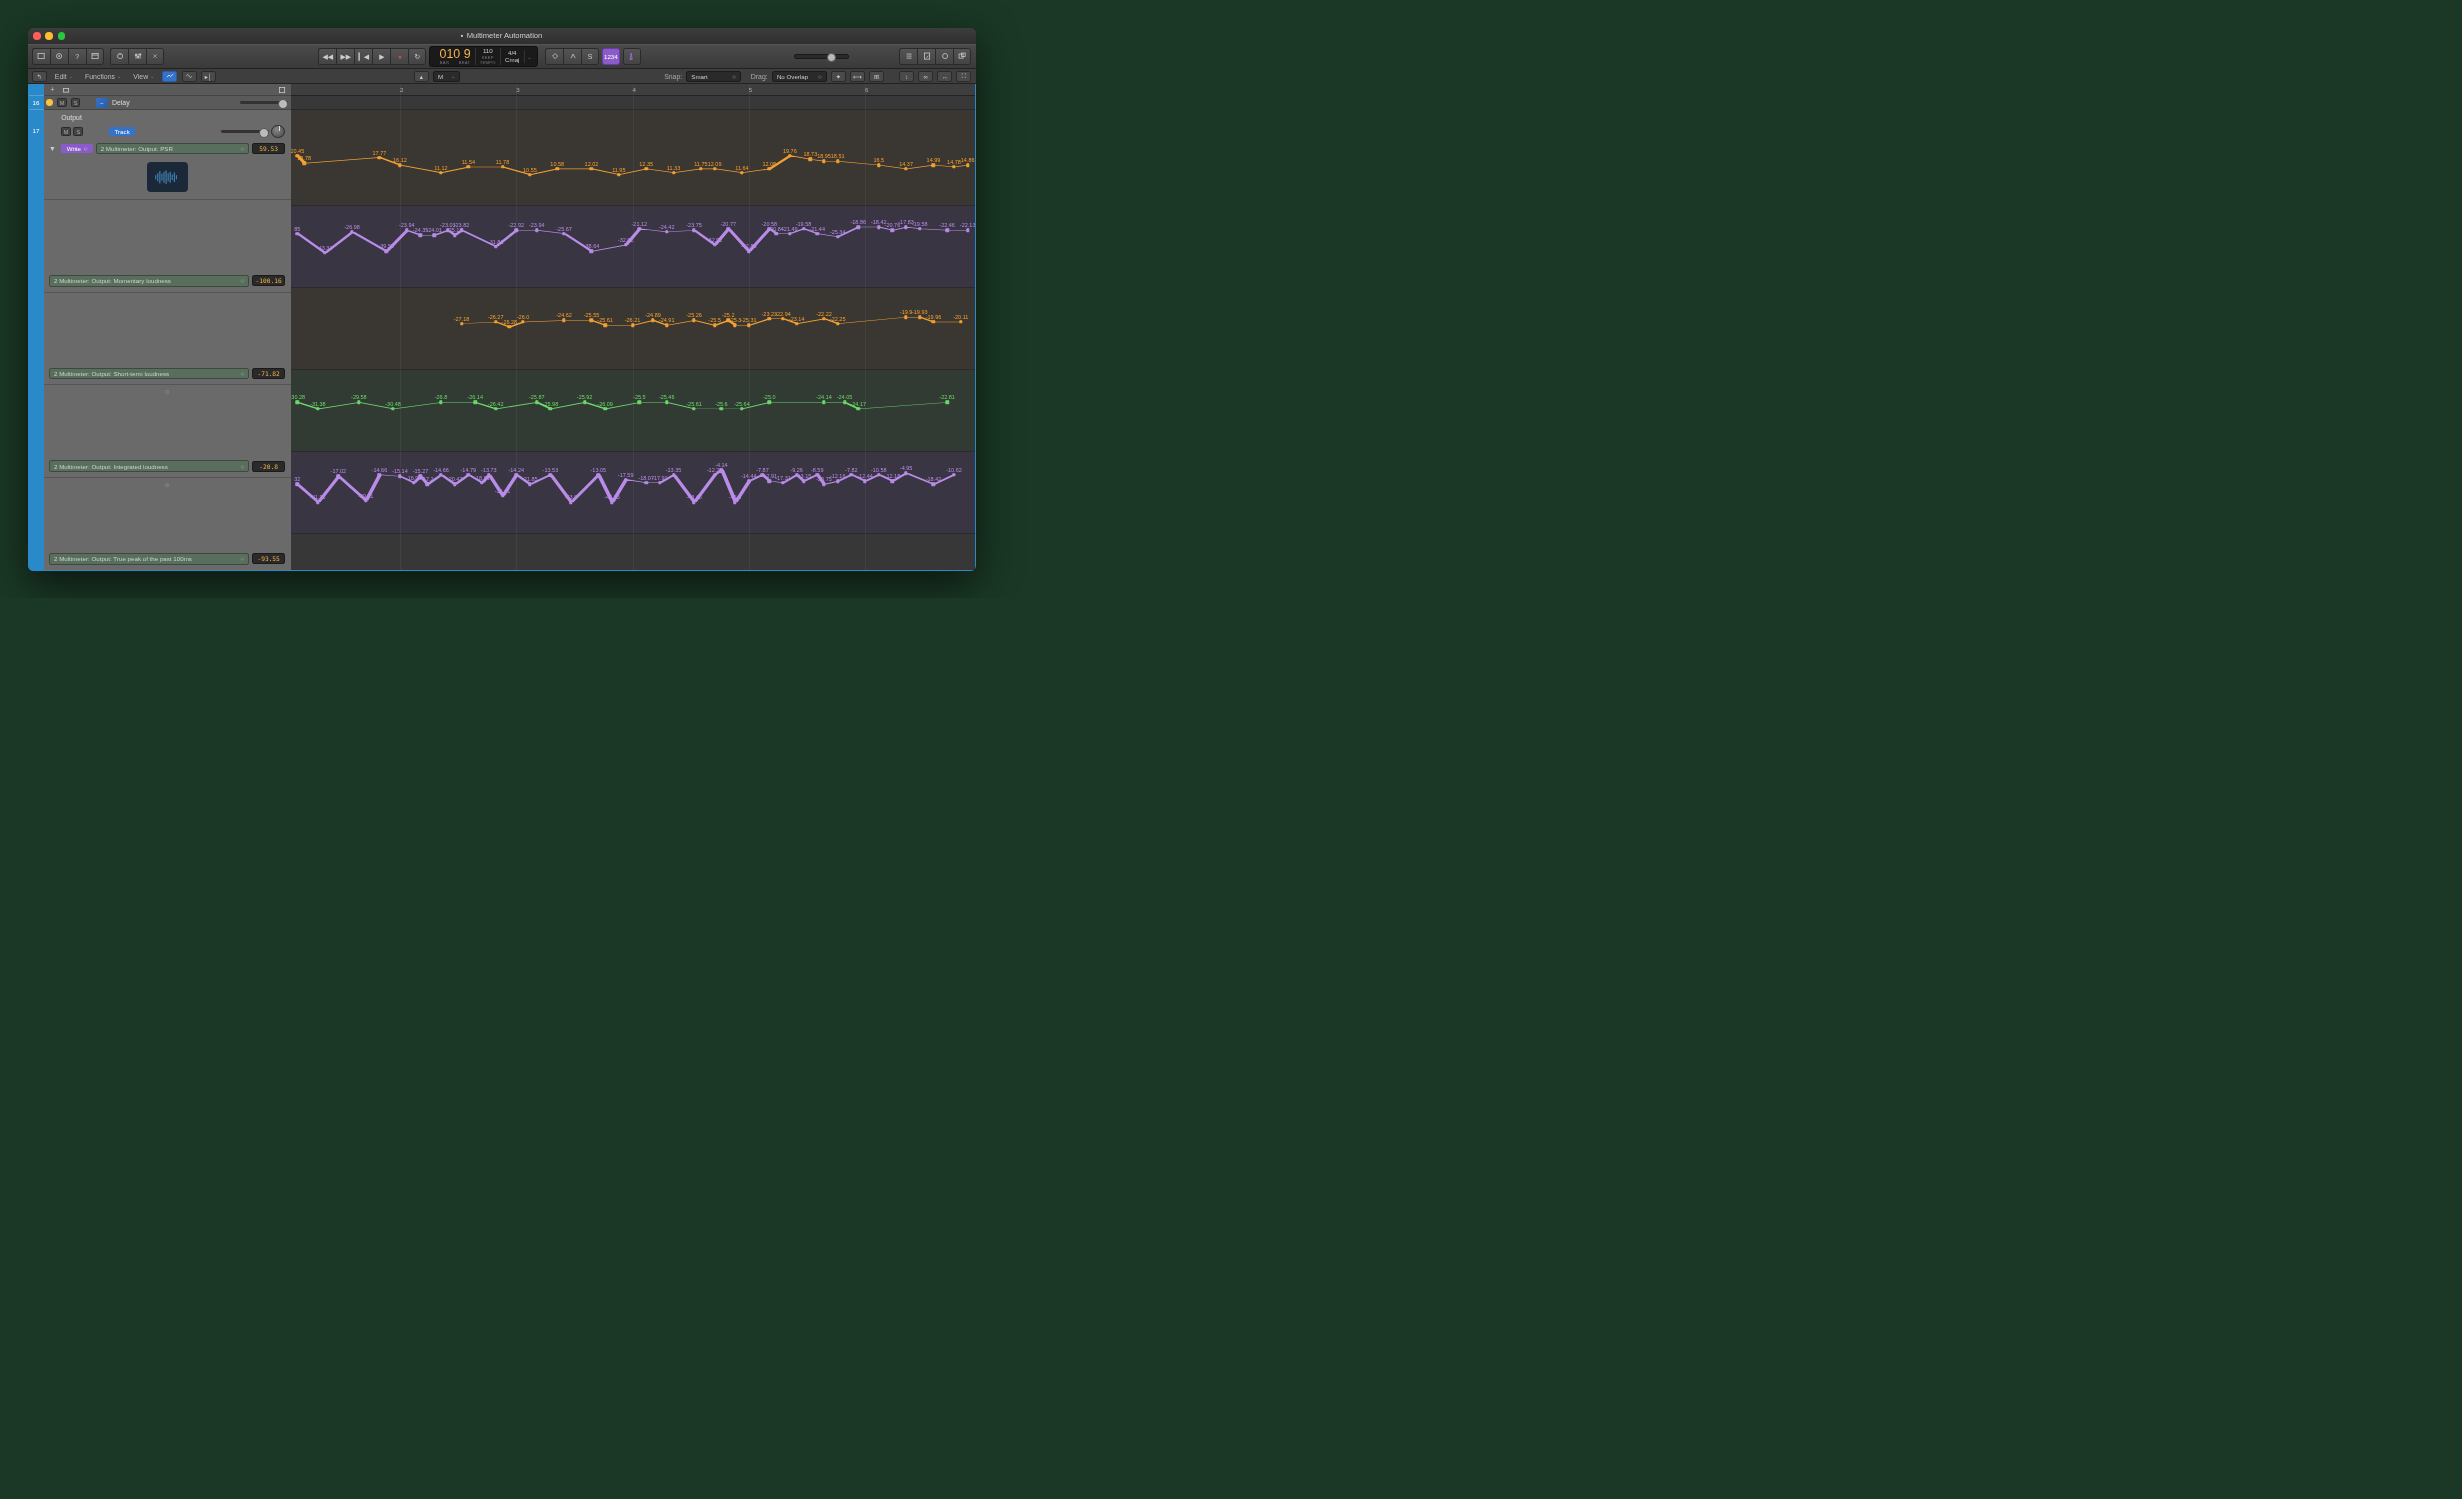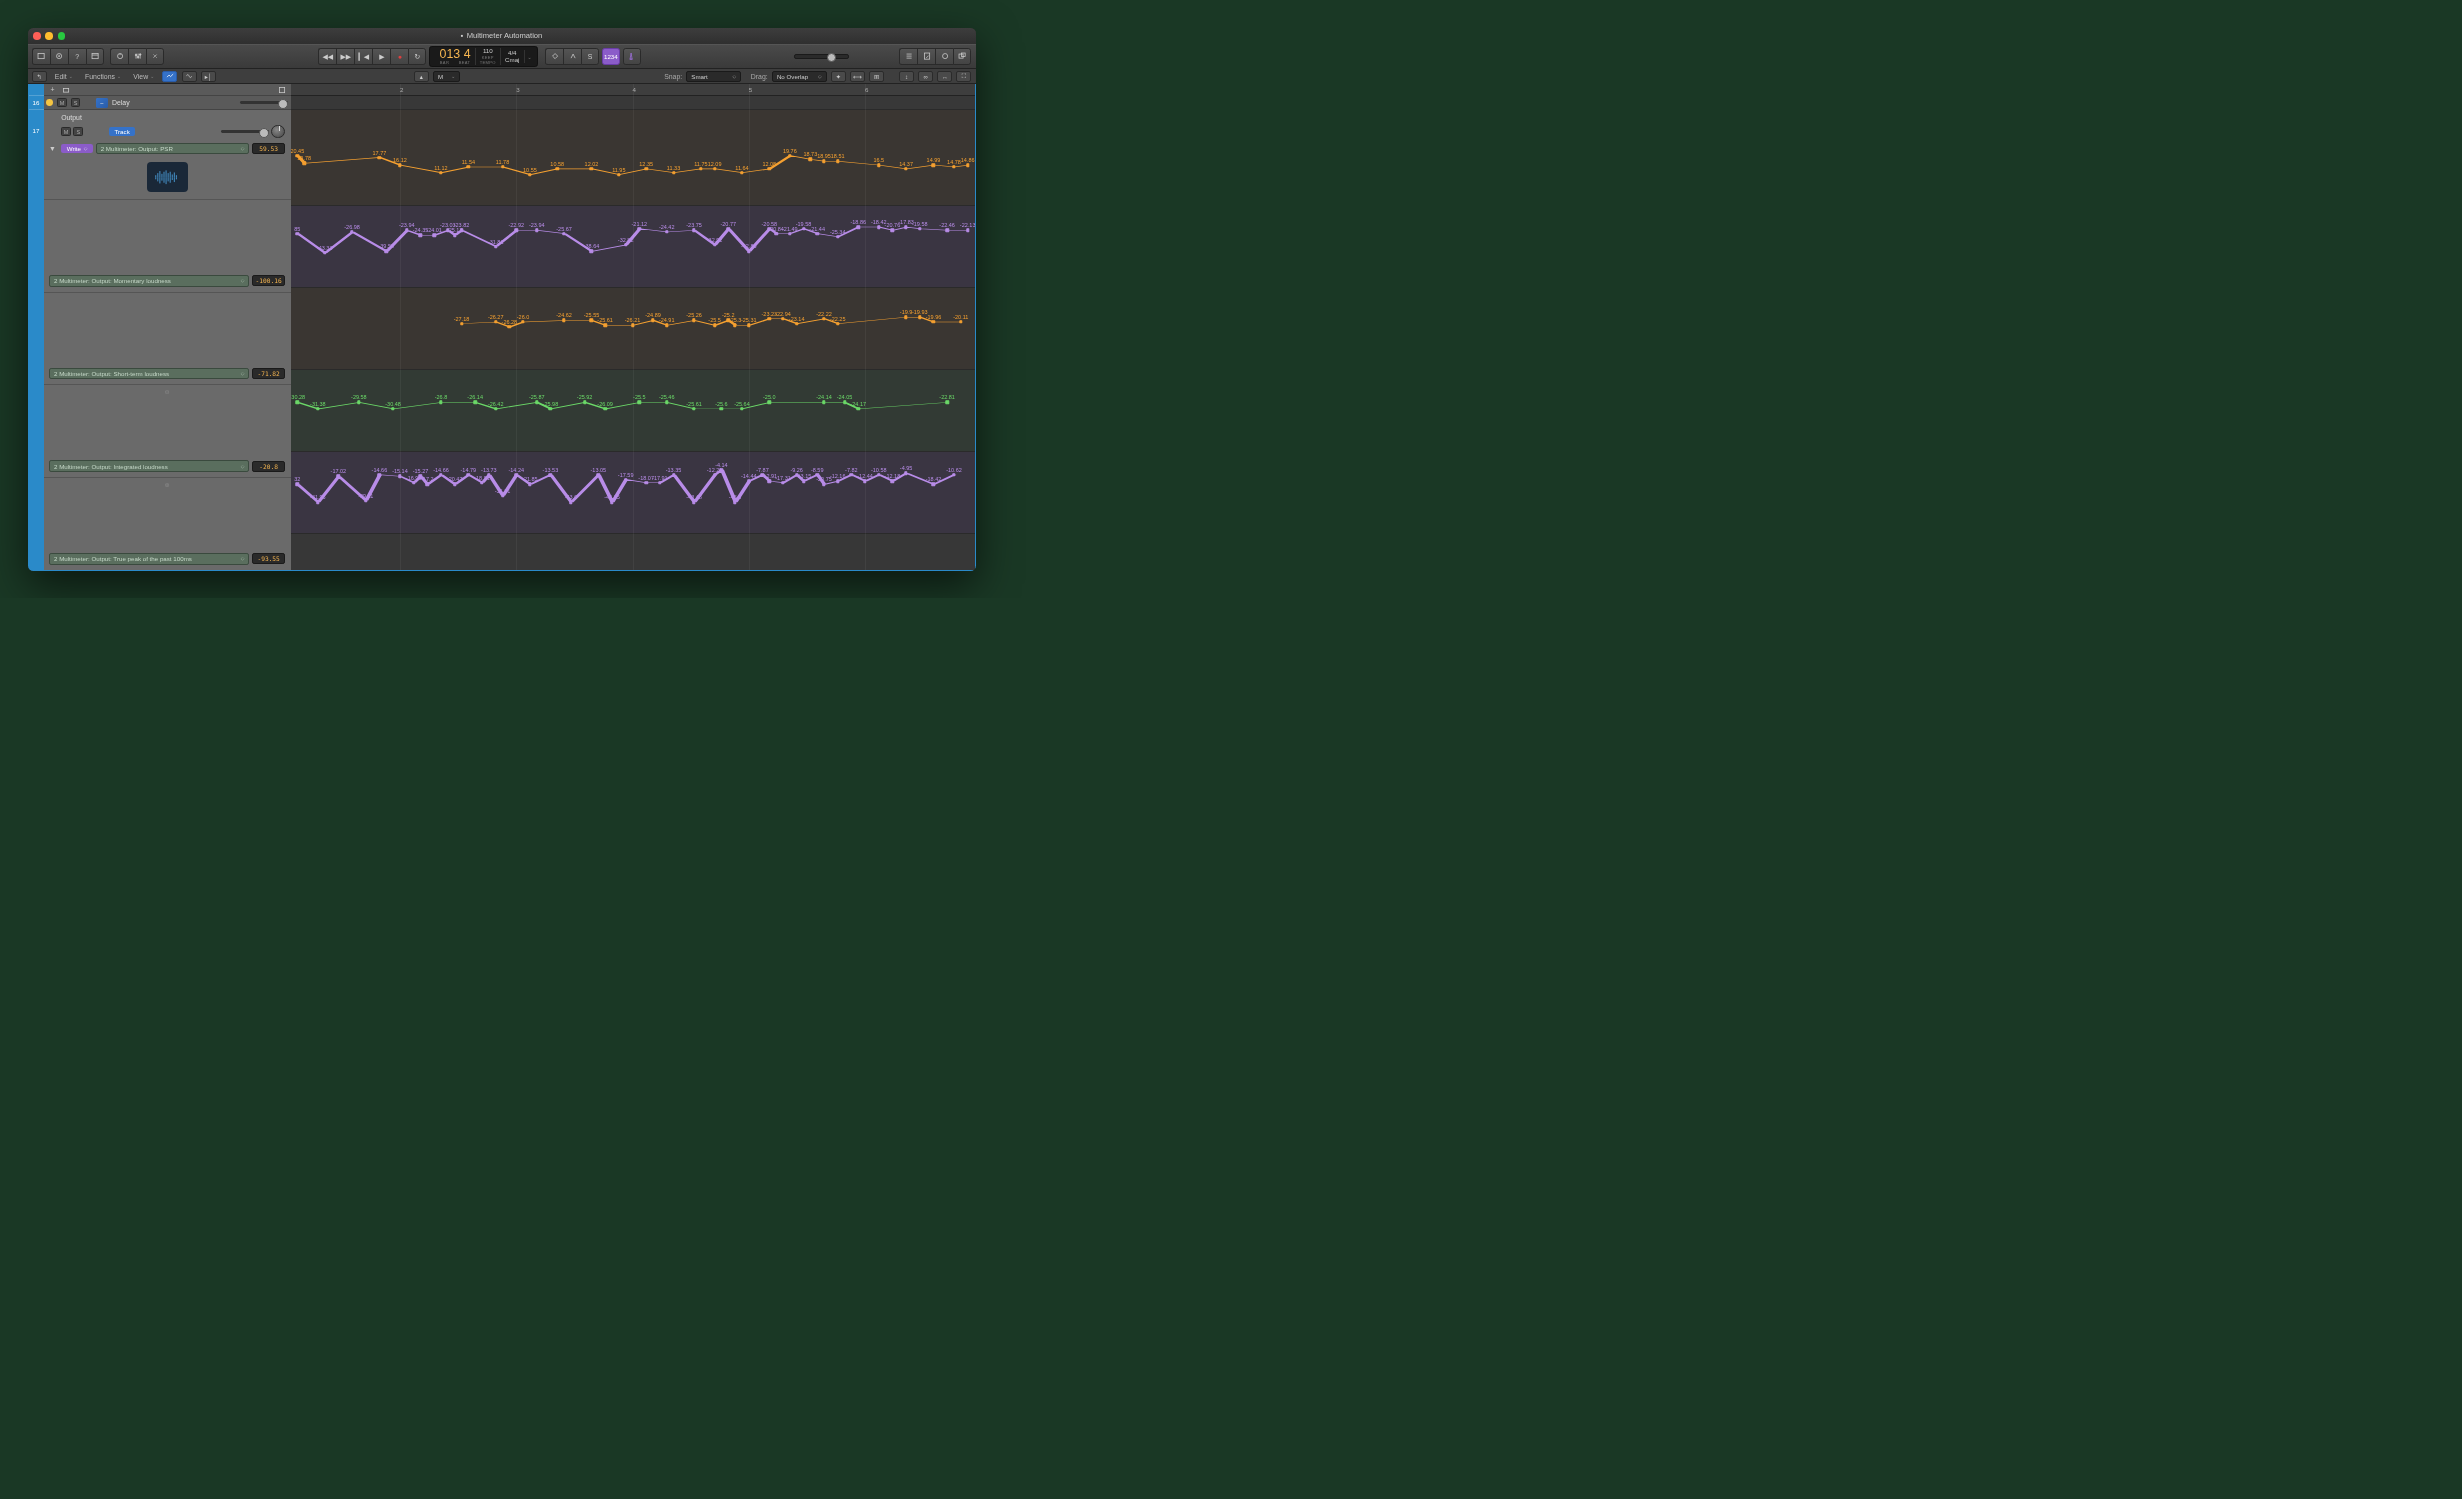--- a/index.html
+++ b/index.html
@@ -136,21 +136,21 @@
       <div class="btn">◀◀</div>
       <div class="btn">▶▶</div>
       <div class="btn">▎◀</div>
       <div class="btn">▶</div>
       <div class="btn" style="color:#e04040">●</div>
       <div class="btn">↻</div>
     </div>
 
     <div class="lcd">
       <div class="lcd-sec">
-        <span class="lcd-big">013 4</span>
+        <span class="lcd-big">010 9</span>
         <div style="display:flex;gap:9.6px">
             <span class="lcd-lbl">BAR</span>
             <span class="lcd-lbl">BEAT</span>
           </div>
       </div>
       <div class="lcd-sec">
         <span class="lcd-sm">110</span>
         <span class="lcd-lbl">KEEP</span>
         <span class="lcd-lbl">TEMPO</span>
       </div>

